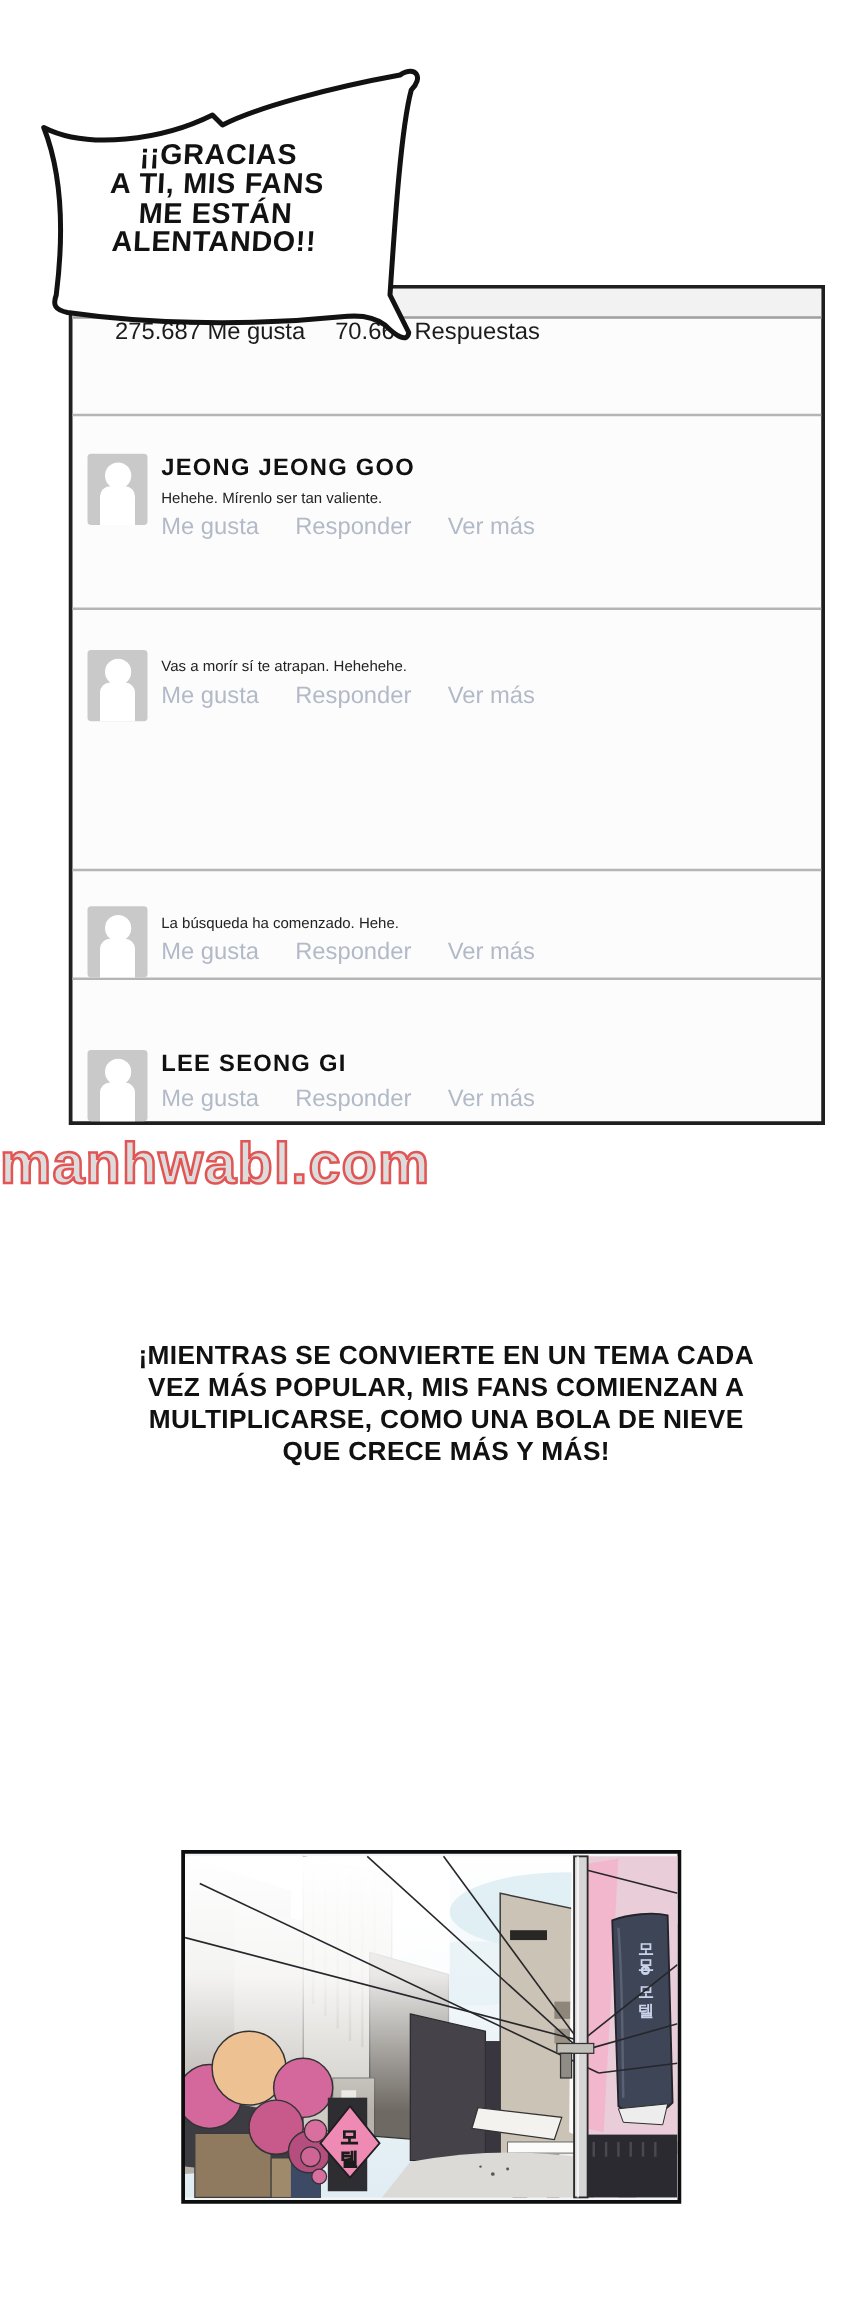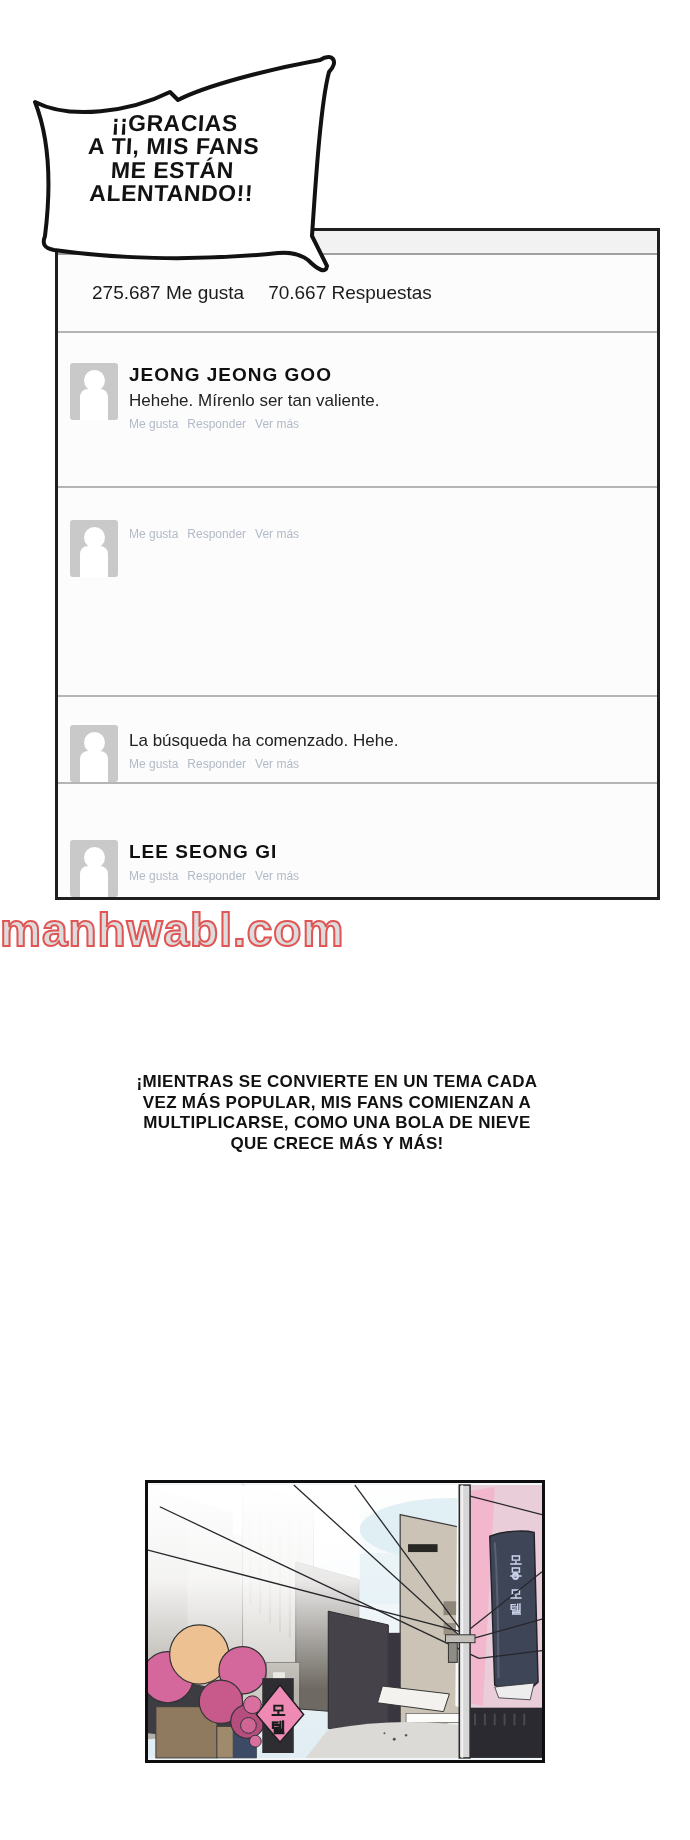--- a/index.html
+++ b/index.html
@@ -21,21 +21,21 @@
   
   .panel{
     position:absolute;left:55px;top:228px;width:605px;height:672px;
     background:#fcfcfc;border:3px solid #1f1f1f;box-sizing:border-box;
     display:flex;flex-direction:column;
   }
   .panel-header{
     height:22px;flex:0 0 22px;background:#f2f2f2;border-bottom:2px solid #9f9f9f;
   }
   .stats-row{
-    flex:0 0 76px;display:flex;align-items:center;gap:24px;
+    flex:0 0 76px;display:flex;gap:24px;
     padding-left:34px;font-size:19px;color:#1c1c1c;
     border-bottom:2px solid #b5b5b5;
   }
   .comment{
     box-sizing:border-box;padding:28px 18px 0 12px;display:flex;gap:11px;
     border-bottom:2px solid #b5b5b5;
   }
   .comment:last-child{border-bottom:none;margin-top:28px;}
   .comment:nth-of-type(1){flex:0 0 151px;}
   .comment:nth-of-type(2){flex:0 0 130px;padding-top:22px;}
@@ -51,40 +51,40 @@
   }
   .avatar .torso{
     position:absolute;left:10px;top:26px;width:28px;height:34px;
     background:#ffffff;border-radius:8px 8px 0 0;
   }
   .comment-body{padding-top:1px;}
   .comment-name{
     font-size:19px;font-weight:bold;letter-spacing:1px;color:#101010;
   }
   .comment-text{
-    font-size:17px;color:#222222;margin-top:5px;
+    font-size:12px;color:#222222;margin-top:5px;
   }
   .comment-actions{
-    margin-top:6px;display:flex;gap:9px;
-    font-size:12px;color:#b2bac8;
+    margin-top:6px;display:flex;gap:29px;
+    font-size:19px;color:#b2bac8;
   }
 
   
   .watermark{
     position:absolute;left:0;top:903px;width:690px;text-align:left;
     font-size:46px;font-weight:bold;letter-spacing:1px;
     color:#dcdcdc;
     -webkit-text-stroke:2px #e25555;
     text-shadow:0 0 1px #e25555;
   }
 
   
   .narration{
-    position:absolute;left:22px;top:1072px;width:630px;text-align:center;
-    font-weight:bold;font-size:17px;line-height:1.22;letter-spacing:.3px;
+    position:absolute;left:42px;top:1072px;width:630px;text-align:center;
+    font-weight:bold;font-size:21px;line-height:1.22;letter-spacing:.3px;
     white-space:pre-line;color:#111111;
   }
 
   
   .scene{
     position:absolute;left:145px;top:1480px;width:400px;height:283px;
     border:3px solid #0e0e0e;box-sizing:border-box;background:#f2f6f8;
   }
   .scene svg{display:block;}
 </style>
@@ -114,20 +114,21 @@
       </div>
     </div>
   </div>
 
   <div class="comment">
     <div class="avatar">
       <div class="head"></div>
       <div class="torso"></div>
     </div>
     <div class="comment-body">
+      <div class="comment-text">Vas a morír sí te atrapan. Hehehehe.</div>
       <div class="comment-actions">
         <span>Me gusta</span>
         <span>Responder</span>
         <span>Ver más</span>
       </div>
     </div>
   </div>
 
   <div class="comment">
     <div class="avatar">

